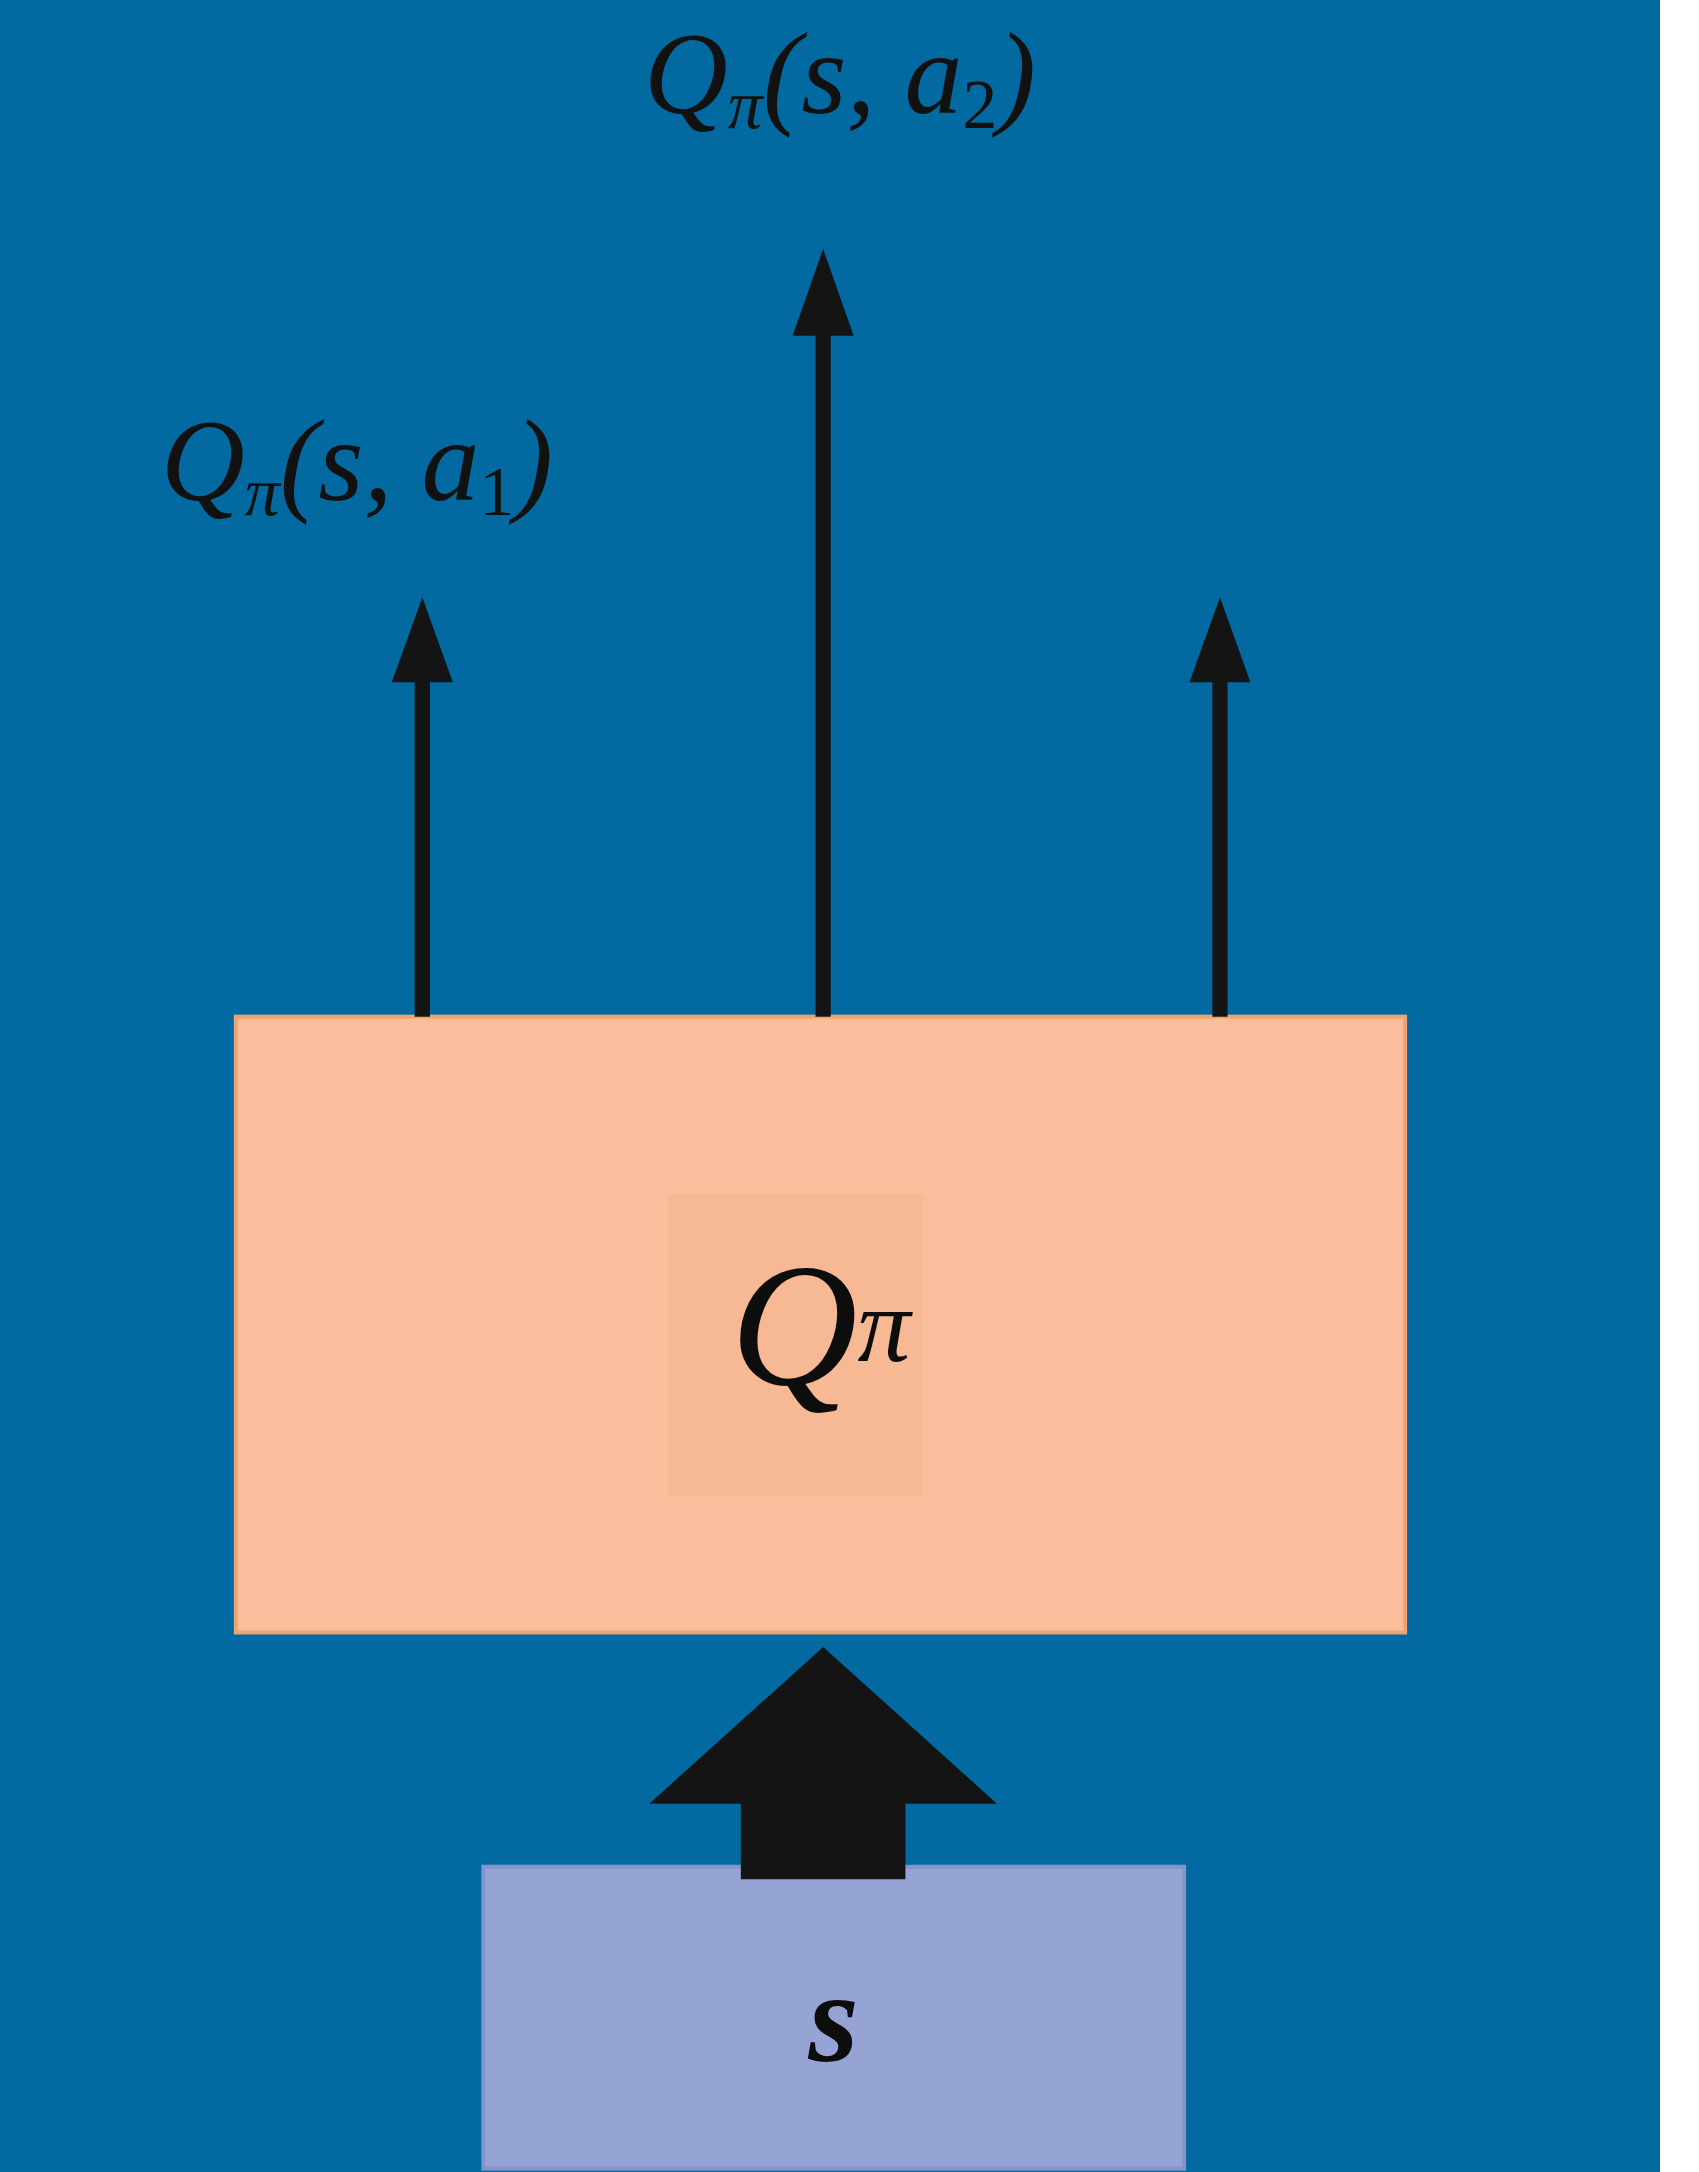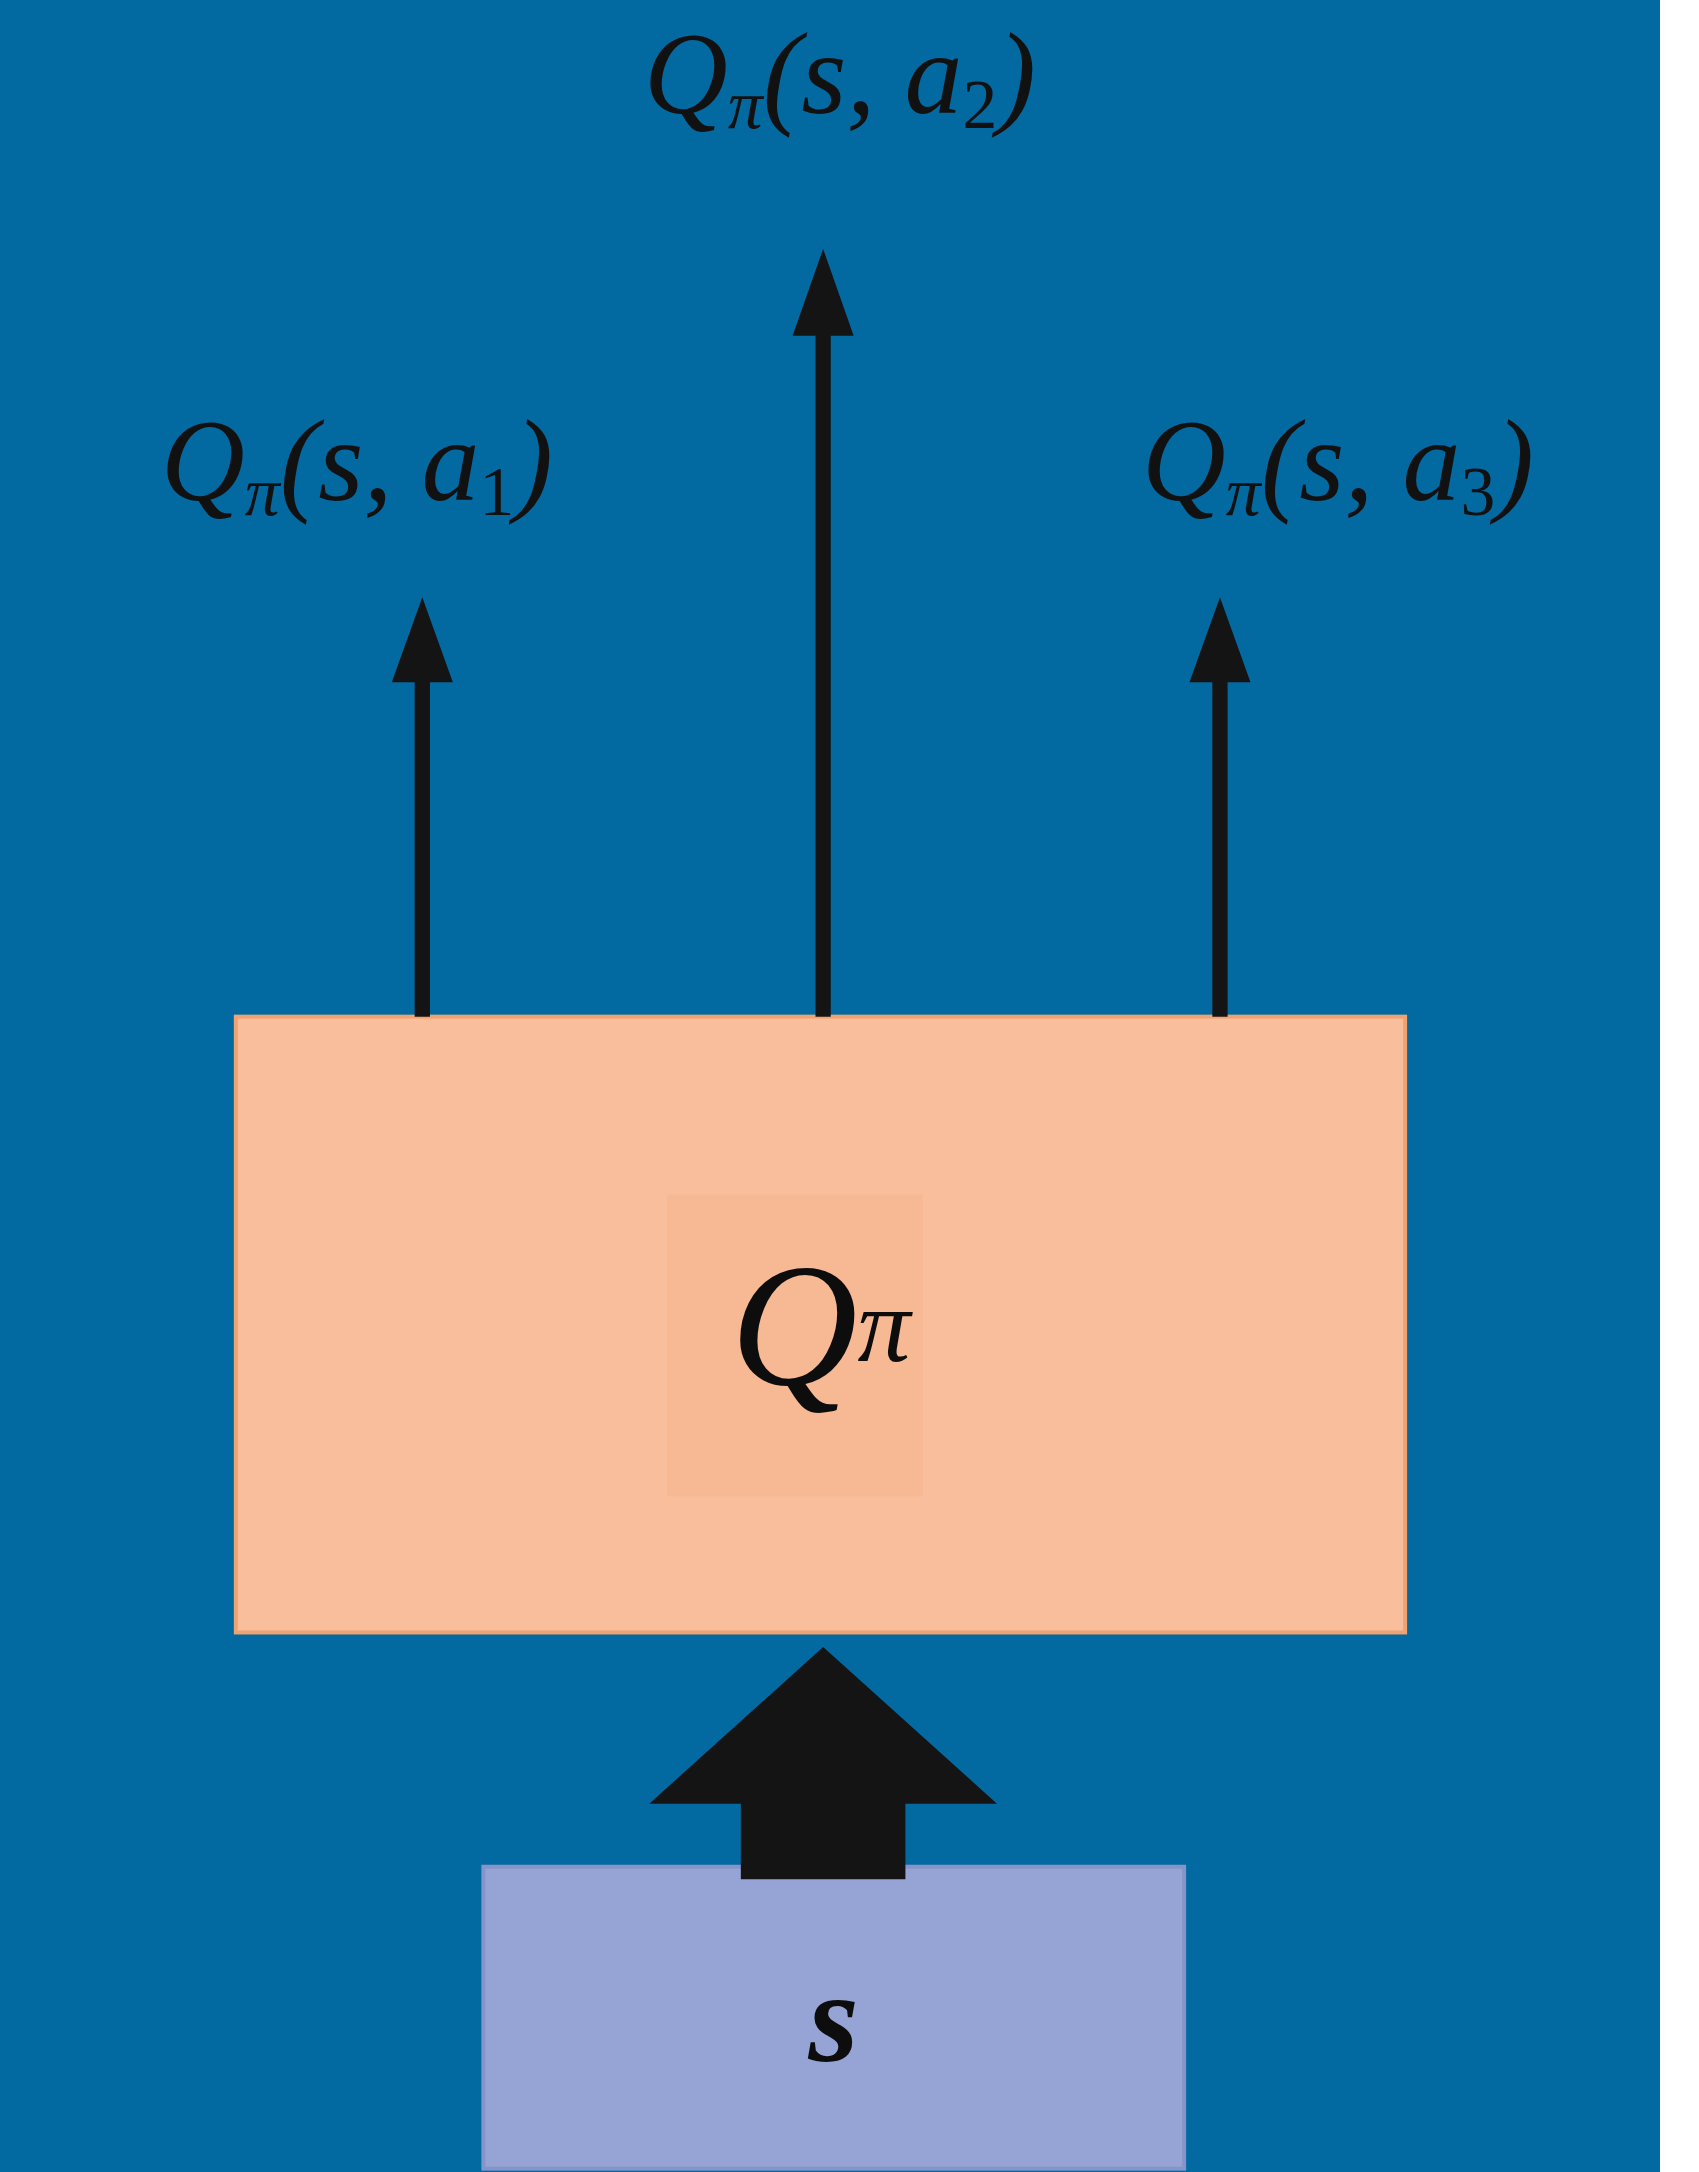--- a/index.html
+++ b/index.html
@@ -90,23 +90,20 @@
   </svg>
 
   <div class="label out-label" style="left:475px; top:8px; width:730px;">
     <span>Q</span><span class="sub">π</span><span>(s, a</span><span class="sub num">2</span><span>)</span>
   </div>
 
   <div class="label out-label" style="left:0px; top:395px; width:650px;padding-left:32px;">
     <span>Q</span><span class="sub">π</span><span>(s, a</span><span class="sub num">1</span><span>)</span>
   </div>
 
-  <div class="label out-label" style="left:996px; top:395px; width:684px;">
-    <span>Q</span><span class="sub">π</span><span>(s, a</span><span class="sub num">3</span><span>)</span>
-  </div>
 
   <div class="box-label network-label">
     <span>Q</span>
       <span class="sub">π</span>
   </div>
 
   <div class="box-label input-label">
     <span>s</span>
   </div>
 

